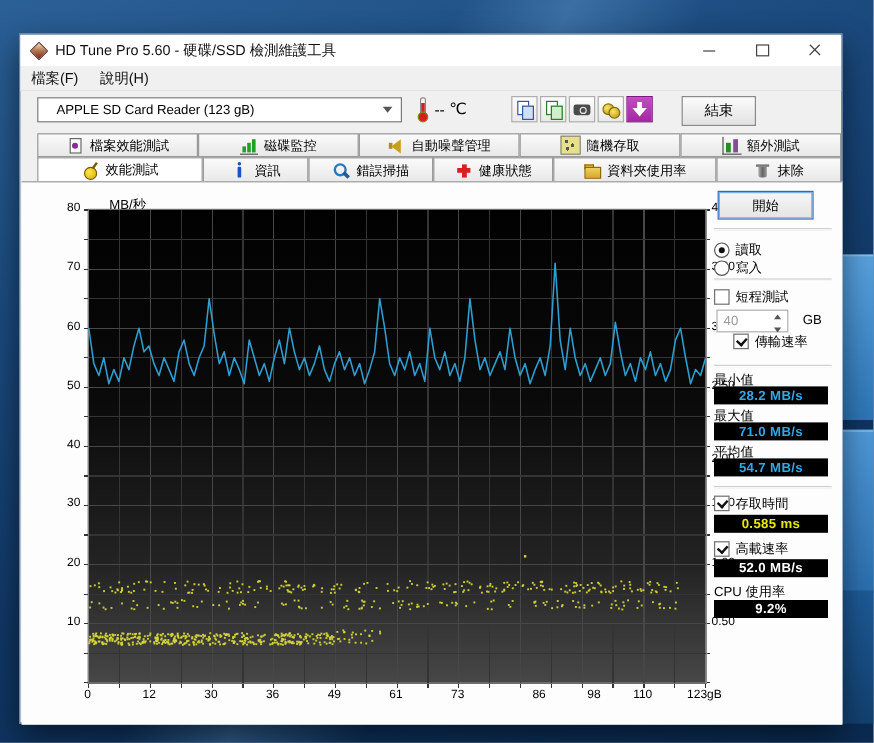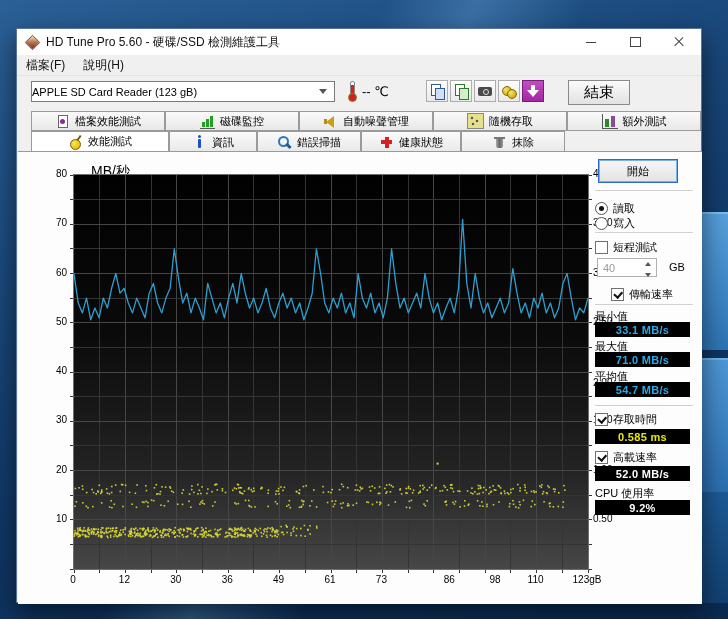--- a/index.html
+++ b/index.html
@@ -27,41 +27,41 @@
   .glyph-min{width:10px;height:1px;background:#444;}
   .glyph-max{width:9px;height:8px;border:1px solid #444;}
   .glyph-close{width:12px;height:12px;position:relative;}
   .glyph-close::before,.glyph-close::after{content:"";position:absolute;left:0;top:5px;width:12px;height:1.4px;background:#444;}
   .glyph-close::before{transform:rotate(45deg);}  .glyph-close::after{transform:rotate(-45deg);}
   .menubar{position:absolute;left:0;top:26px;width:100%;height:20px;background:#f0f0f0;display:flex;align-items:center;font-size:12px;border-bottom:1px solid #e3e3e3;}
   .menu-item{padding:0 9px;color:#111;}
   
   .toolbar{position:absolute;left:0;top:46px;width:100%;height:36px;}
   .device-select{position:absolute;left:14px;top:6px;width:304px;height:21px;background:#fff;border:1px solid #7a7a7a;
-    font-size:11px;display:flex;align-items:center;padding-left:0;box-sizing:border-box;color:#000;}
+    font-size:11px;display:flex;align-items:center;padding-left:15px;box-sizing:border-box;color:#000;}
   .dd-arrow{margin-left:auto;margin-right:7px;width:0;height:0;border-left:4px solid transparent;border-right:4px solid transparent;border-top:5px solid #555;}
   .thermo-wrap{position:absolute;left:330px;top:4px;display:flex;align-items:center;height:24px;font-size:13px;color:#000;}
   .ic-thermo{width:9px;height:20px;position:relative;margin-right:6px;}
   .ic-thermo::before{content:"";position:absolute;left:3px;top:0;width:3px;height:14px;background:linear-gradient(#fff 25%,#d02020 25%);border:1px solid #888;border-radius:2px 2px 0 0;}
   .ic-thermo::after{content:"";position:absolute;left:1px;top:12px;width:7px;height:7px;background:#d02020;border:1px solid #882;border-radius:50%;}
   .tool-btns{position:absolute;left:409px;top:5px;display:flex;gap:2px;}
   .tbtn{width:22px;height:22px;border:1px solid #adadad;background:linear-gradient(#fdfdfd,#e9e9e9);position:relative;box-sizing:border-box;}
   .tbtn.accent{background:linear-gradient(#c14ec1,#a228a2);border-color:#7a1a7a;}
   .ic-copy::before{content:"";position:absolute;left:4px;top:3px;width:8px;height:10px;background:#fff;border:1px solid #33589a;}
   .ic-copy::after{content:"";position:absolute;left:8px;top:7px;width:8px;height:10px;background:#cfe0f8;border:1px solid #33589a;}
   .ic-copyg::before{content:"";position:absolute;left:4px;top:3px;width:8px;height:10px;background:#fff;border:1px solid #2a7a2a;}
   .ic-copyg::after{content:"";position:absolute;left:8px;top:7px;width:8px;height:10px;background:#d2eecb;border:1px solid #2a7a2a;}
   .ic-camera::before{content:"";position:absolute;left:3px;top:6px;width:14px;height:9px;background:#4a4a4a;border-radius:2px;}
   .ic-camera::after{content:"";position:absolute;left:8px;top:8px;width:4px;height:4px;border:1px solid #ddd;border-radius:50%;}
   .ic-coins::before{content:"";position:absolute;left:3px;top:5px;width:8px;height:8px;background:radial-gradient(circle at 35% 35%,#f8e860,#b89010);border:1px solid #8a6a00;border-radius:50%;}
   .ic-coins::after{content:"";position:absolute;left:8px;top:8px;width:8px;height:8px;background:radial-gradient(circle at 35% 35%,#f8e860,#b89010);border:1px solid #8a6a00;border-radius:50%;}
   .ic-down::before{content:"";position:absolute;left:8px;top:4px;width:4px;height:6px;background:#fff;}
   .ic-down::after{content:"";position:absolute;left:4px;top:9px;width:0;height:0;border-left:6px solid transparent;border-right:6px solid transparent;border-top:7px solid #fff;}
   .exit-btn{position:absolute;left:551px;top:5px;width:60px;height:23px;border:1px solid #8a8a8a;background:linear-gradient(#fbfbfb,#e2e2e2);
-    font-size:15px;display:flex;align-items:center;justify-content:center;color:#000;}
+    font-size:12px;display:flex;align-items:center;justify-content:center;color:#000;}
   
   .tabs-row{position:absolute;left:14px;display:flex;}
   .tabs-row1{top:82px;height:20px;width:670px;}
   .tabs-row2{top:102px;height:21px;width:670px;}
   .tab{border:1px solid #9a9a9a;border-bottom:none;background:linear-gradient(#fafafa,#e8e8e8);display:flex;align-items:center;justify-content:center;
     font-size:11px;color:#000;box-sizing:border-box;height:100%;}
   .tabs-row1 .tab{border-bottom:1px solid #9a9a9a;}
   .tab.active{background:#fff;border-bottom:1px solid #fff;font-weight:normal;}
   
   .ic{width:15px;height:14px;position:relative;display:inline-block;margin-right:5px;flex:none;}
@@ -97,21 +97,21 @@
   .ic-erase::after{content:"";position:absolute;left:2px;top:2px;width:11px;height:2px;background:#777;}
   
   .content{position:absolute;left:1px;top:122px;width:684px;height:452px;background:#fdfdfd;border-top:1px solid #9a9a9a;}
   .plot{position:absolute;left:56px;top:145px;width:514px;height:394px;border:1px solid #6e6e6e;box-sizing:content-box;
     background:linear-gradient(180deg,#010101 0%,#0a0a0a 40%,#232323 75%,#474747 100%);}
   .plot svg{overflow:visible;display:block;}
   .axis-label{position:absolute;font-size:10px;color:#000;}
   .ylab-left{width:40px;text-align:right;}
   .ylab-right{width:40px;text-align:left;}
   .xlab{width:44px;text-align:center;}
-  .unit-label{position:absolute;font-size:14px;color:#000;padding-left:16px;}
+  .unit-label{position:absolute;font-size:11px;color:#000;padding-left:16px;}
   
   .panel{position:absolute;left:576px;top:123px;width:102px;height:450px;font-size:11px;color:#000;}
   .start-btn{position:absolute;left:5px;top:7px;width:78px;height:22px;background:linear-gradient(#f6f6f6,#e4e4e4);
     border:1px solid #2a6cc4;box-shadow:0 0 0 1px #7ab1e8 inset;display:flex;align-items:center;justify-content:center;font-size:11px;}
   .psep{position:absolute;left:2px;width:98px;height:1px;background:#cfcfcf;border-bottom:1px solid #fff;}
   .prow{position:absolute;left:2px;display:flex;align-items:center;gap:5px;}
   .radio{width:11px;height:11px;border:1px solid #555;border-radius:50%;background:#fff;position:relative;flex:none;}
   .radio.sel::after{content:"";position:absolute;left:2.5px;top:2.5px;width:5px;height:5px;border-radius:50%;background:#111;}
   .chk{width:11px;height:11px;border:1px solid #707070;background:#fff;position:relative;flex:none;}
   .chk.checked::after{content:"";position:absolute;left:1.5px;top:1.5px;width:6px;height:3.5px;border-left:2px solid #111;border-bottom:2px solid #111;transform:rotate(-48deg);}
@@ -209,20 +209,24 @@
         <span class="ic ic-info"></span>
         <span>資訊</span>
       </div>
       <div class="tab" style="width: 104px;">
         <span class="ic ic-error-scan"></span>
         <span>錯誤掃描</span>
       </div>
       <div class="tab" style="width: 100px;">
         <span class="ic ic-health"></span>
         <span>健康狀態</span>
+      </div>
+      <div class="tab" style="width: 136px;">
+        <span class="ic ic-folder-usage"></span>
+        <span>資料夾使用率</span>
       </div>
       <div class="tab" style="width: 104px;">
         <span class="ic ic-erase"></span>
         <span>抹除</span>
       </div>
     </div>
 
   <div class="content"></div>
 
   <span class="unit-label" style="left:58px;top:134px;">MB/秒</span>
@@ -1183,28 +1187,28 @@
     </div>
     <div class="spinbox" style="top:106px;">
       <span>40</span>
       <span class="spin-arrows">
         <span class="arr-up"></span>
         <span class="arr-dn"></span>
       </span>
     </div>
     <span class="gb-label" style="position:absolute;left:76px;top:109px;">GB</span>
 
-    <div class="prow" style="top:135px;padding-left:16px;">
+    <div class="prow" style="top:125px;padding-left:16px;">
       <span class="chk checked"></span>
       <span>傳輸速率</span>
     </div>
     <div class="psep" style="top:152px;"></div>
 
     <span class="plabel" style="top:157px;">最小值</span>
-    <div class="vbox cyan" style="top:170px;">33.1 MB/s</div>
+    <div class="vbox cyan" style="top:170px;">28.2 MB/s</div>
     <span class="plabel" style="top:187px;">最大值</span>
     <div class="vbox cyan" style="top:200px;">71.0 MB/s</div>
     <span class="plabel" style="top:217px;">平均值</span>
     <div class="vbox cyan" style="top:230px;">54.7 MB/s</div>
     <div class="psep" style="top:253px;"></div>
 
     <div class="prow" style="top:260px;">
       <span class="chk checked"></span>
       <span>存取時間</span>
     </div>

